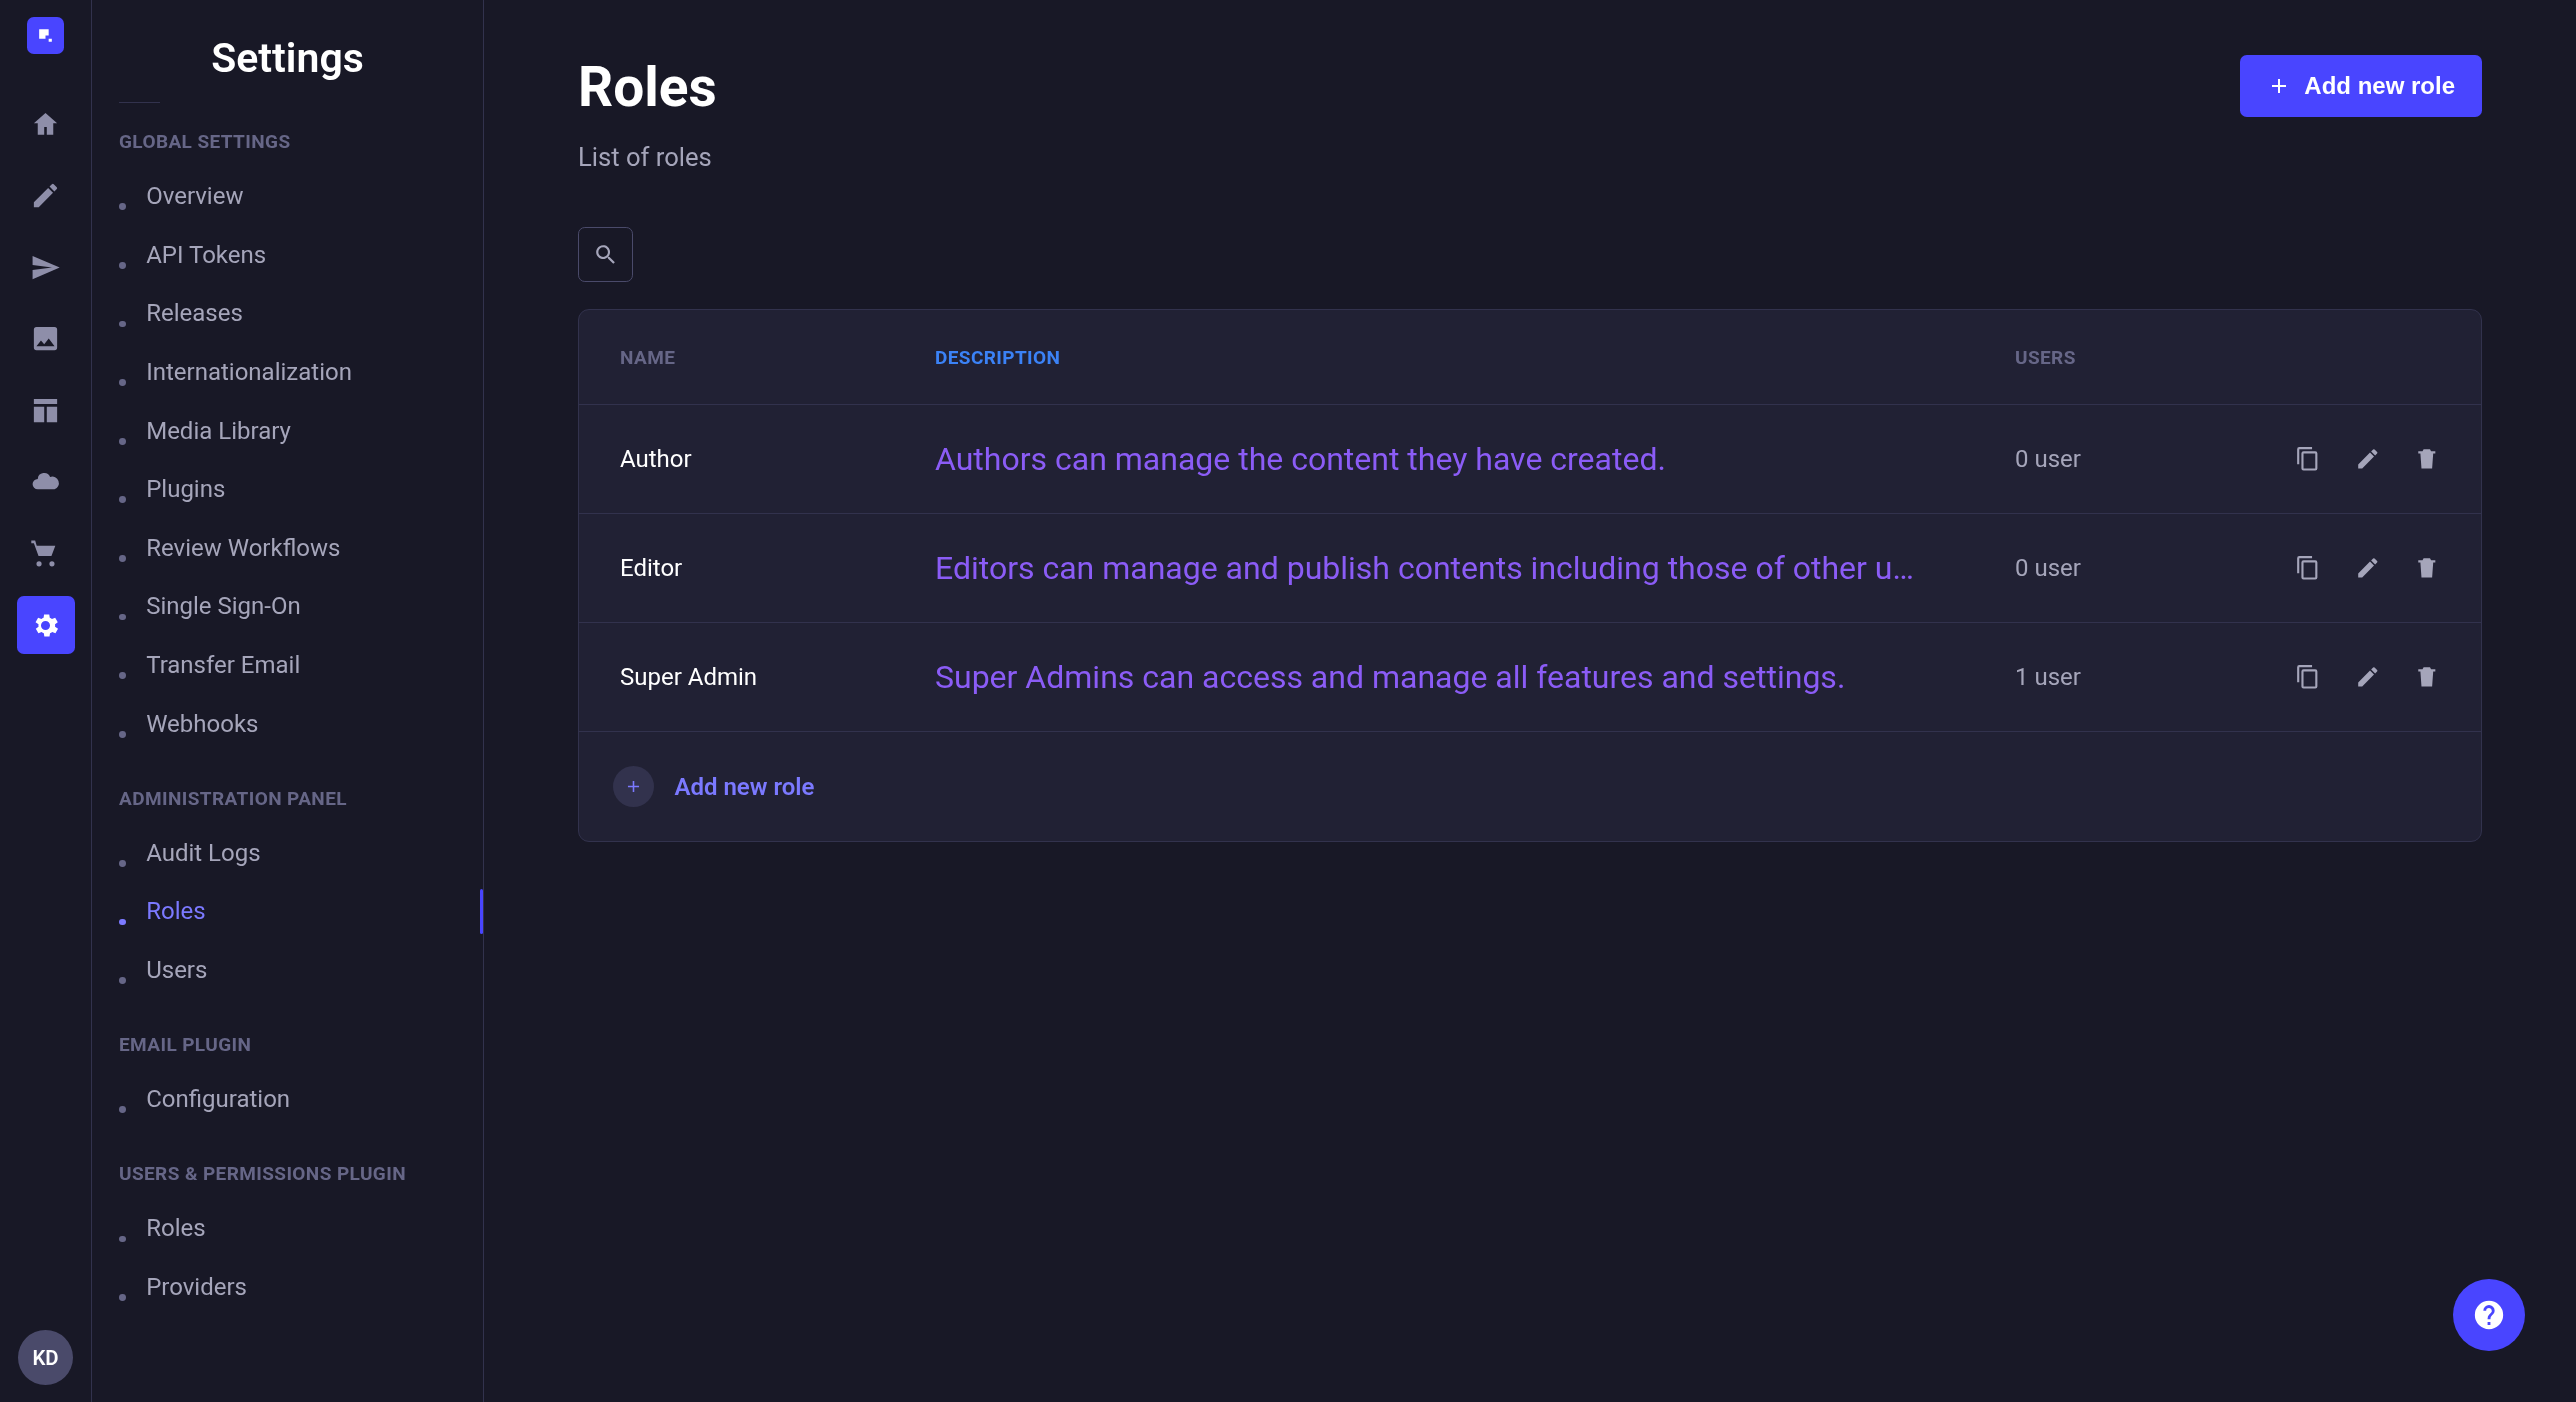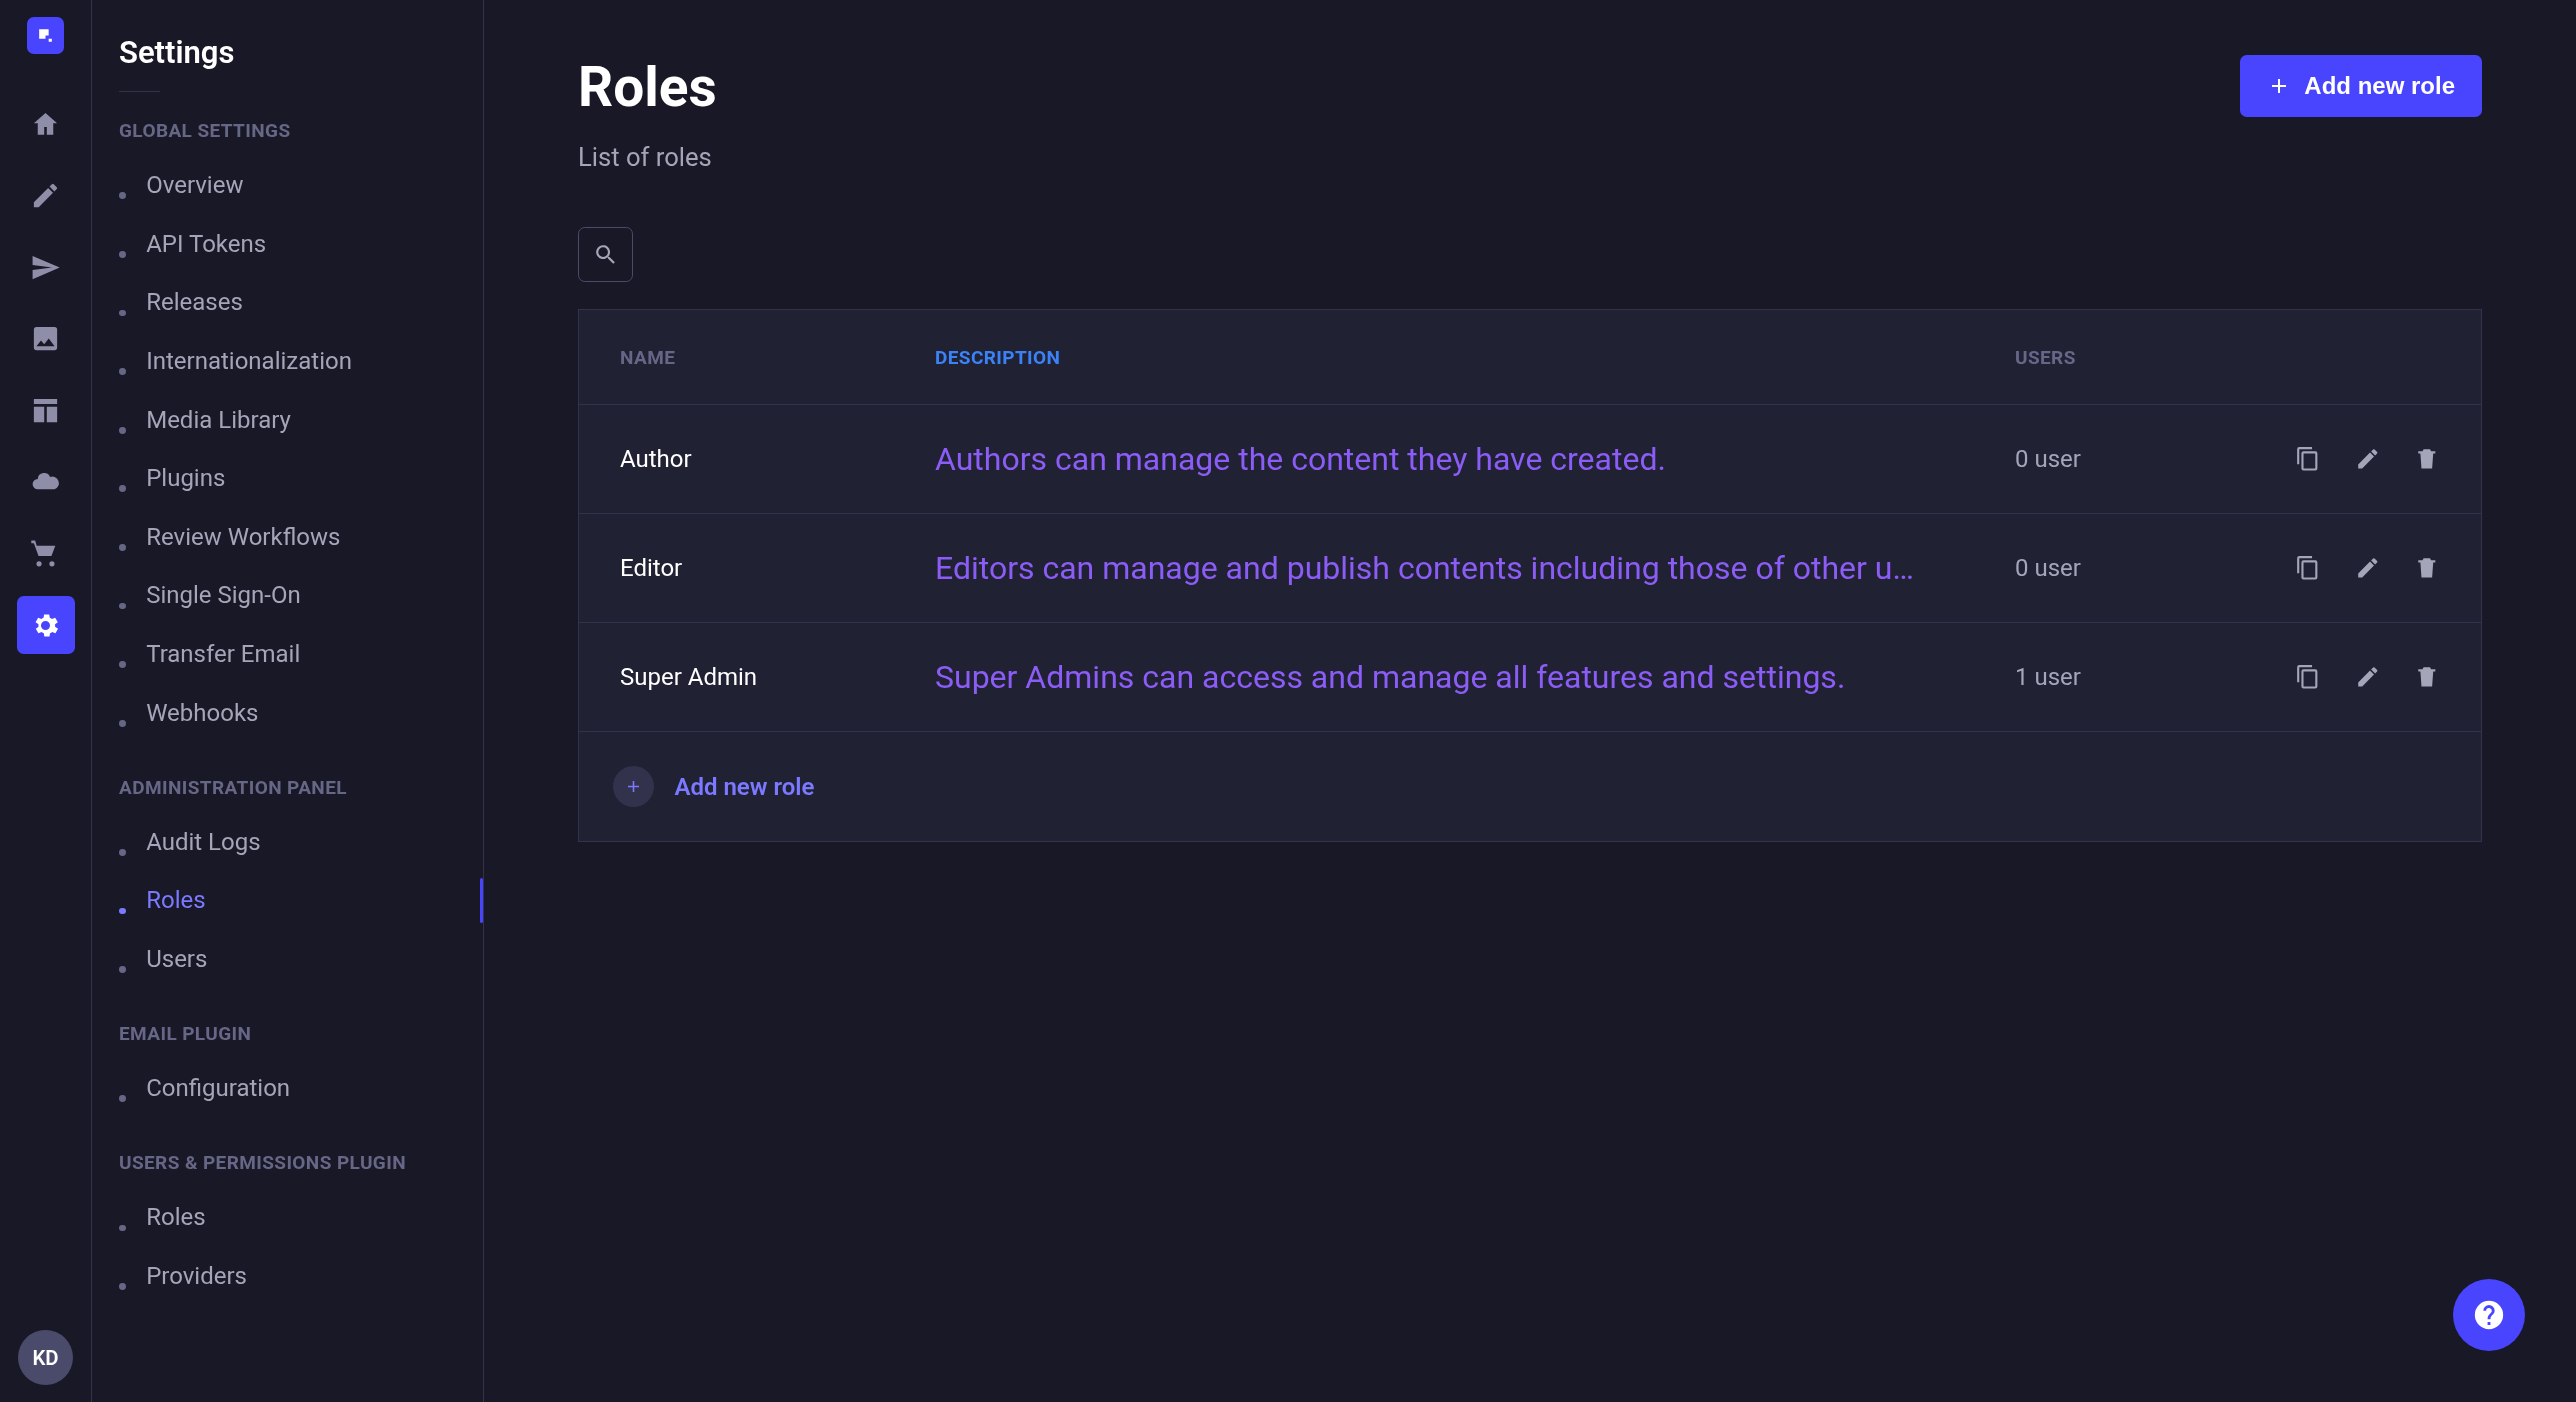--- a/index.html
+++ b/index.html
@@ -67,23 +67,24 @@
 
 .sidebar {
   width: 392px;
   background: #181826;
   border-right: 0.9px solid #32324d;
   padding: 34px 0 34px 0;
   overflow-y: auto;
 }
 .sidebar h1 {
   color: #ffffff;
-  font-size: 31px;
+  font-size: 41px;
   font-weight: 600;
   padding: 0 27px 20.4px 27px;
+  text-align: center;
 }
 .sidebar hr {
   border: none;
   border-top: 0.9px solid #32324d;
   margin: 0 27px 27px 27px;
   width: 41px;
 }
 .sidebar .section-label {
   color: #666687;
   font-size: 19px;
@@ -161,21 +162,21 @@
   display: flex;
   align-items: center;
   justify-content: center;
   cursor: pointer;
   margin-bottom: 27px;
 }
 .search-btn svg { width: 25.6px; height: 25.6px; fill: #a5a5ba; }
 
 .table {
   border: 0.9px solid #32324d;
-  border-radius: 0;
+  border-radius: 11px;
   background: #212134;
   overflow: hidden;
 }
 .table-row {
   display: flex;
   align-items: center;
   padding: 0 41px;
   height: 109px;
   border-bottom: 0.9px solid #32324d;
 }

